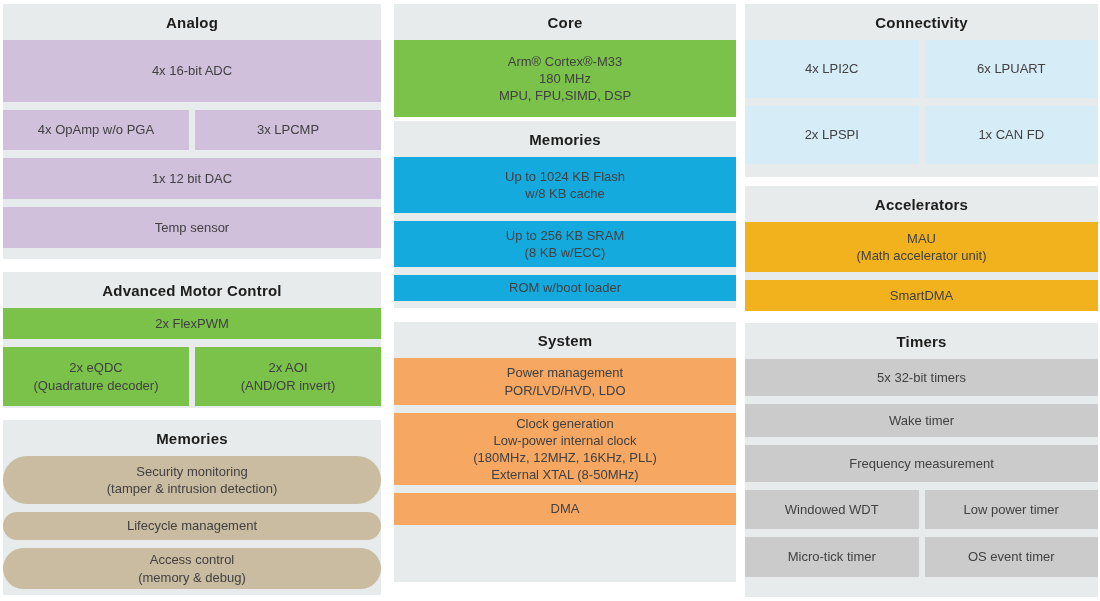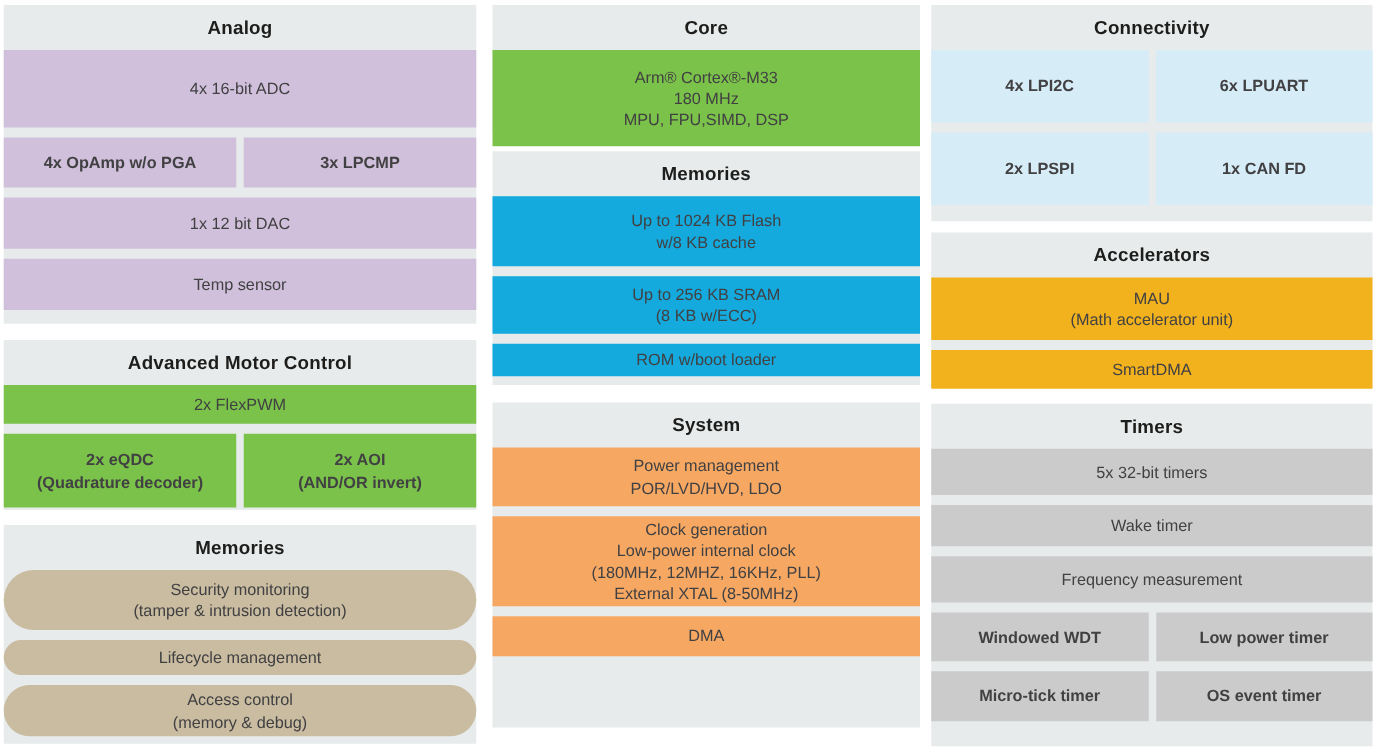--- a/index.html
+++ b/index.html
@@ -14,21 +14,21 @@
   .board{display:flex;padding:4px 0 0 3px;}
   .col{display:flex;flex-direction:column;}
   .col-left{width:378px;margin-right:13px;}
   .col-mid{width:342px;margin-right:9px;}
   .col-right{width:353px;}
   .panel{background:var(--panel_bg);padding:0 0;}
   .panel-title{margin:0;text-align:center;font-size:15px;font-weight:bold;
                color:var(--title_text);padding:10px 0 9px;letter-spacing:.2px;}
   .stack{display:flex;flex-direction:column;gap:8px;}
   .row{display:flex;gap:6px;}
-  .row .block{flex:1;font-weight:bold;}
+  .row .block{flex:1;}
   .block{display:flex;flex-direction:column;justify-content:center;align-items:center;
          text-align:center;font-size:13px;color:var(--block_text);line-height:1.32;}
   .c-analog{background:var(--analog_purple);}
   .c-green{background:var(--green);}
   .c-tan{background:var(--security_tan);border-radius:24px;}
   .c-blue{background:var(--memory_blue);}
   .c-orange{background:var(--system_orange);}
   .c-lblue{background:var(--connectivity_blue);}
   .c-amber{background:var(--accelerator_amber);}
   .c-gray{background:var(--timer_gray);}

